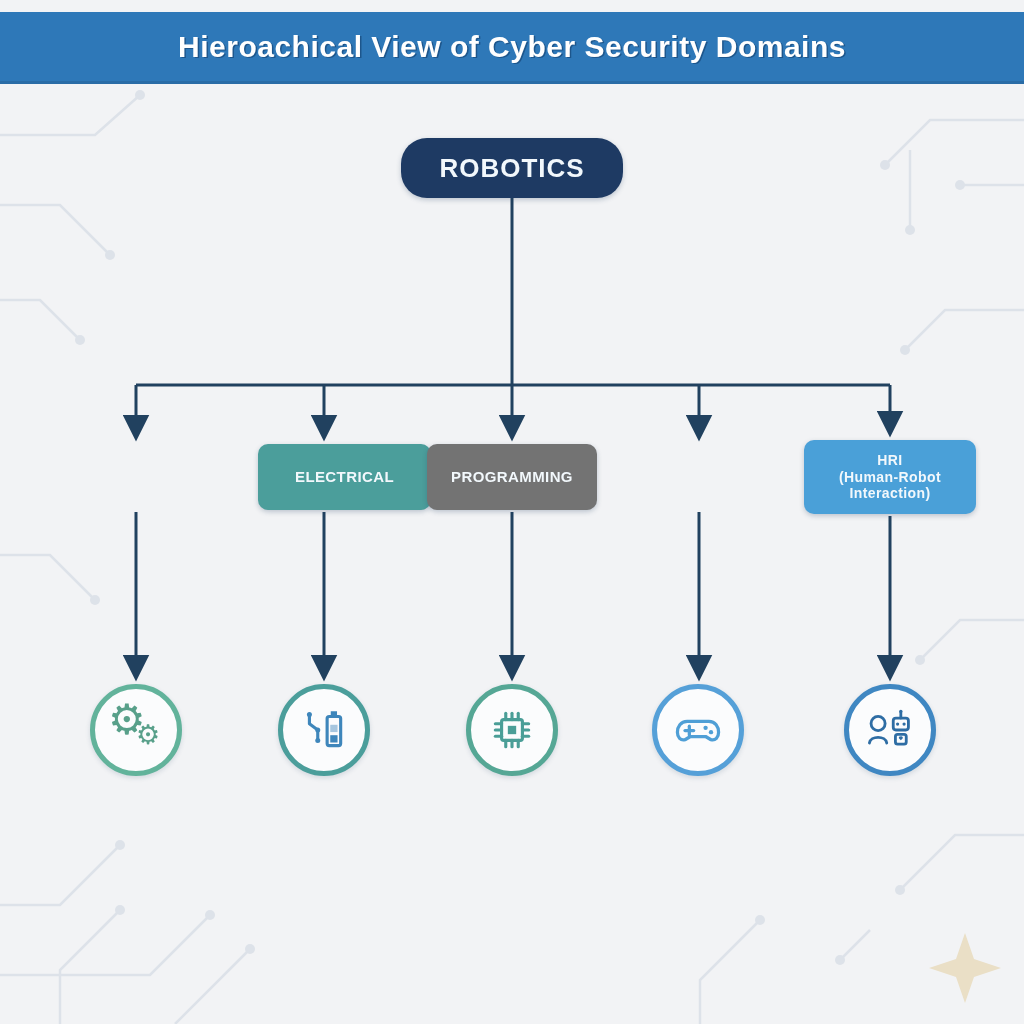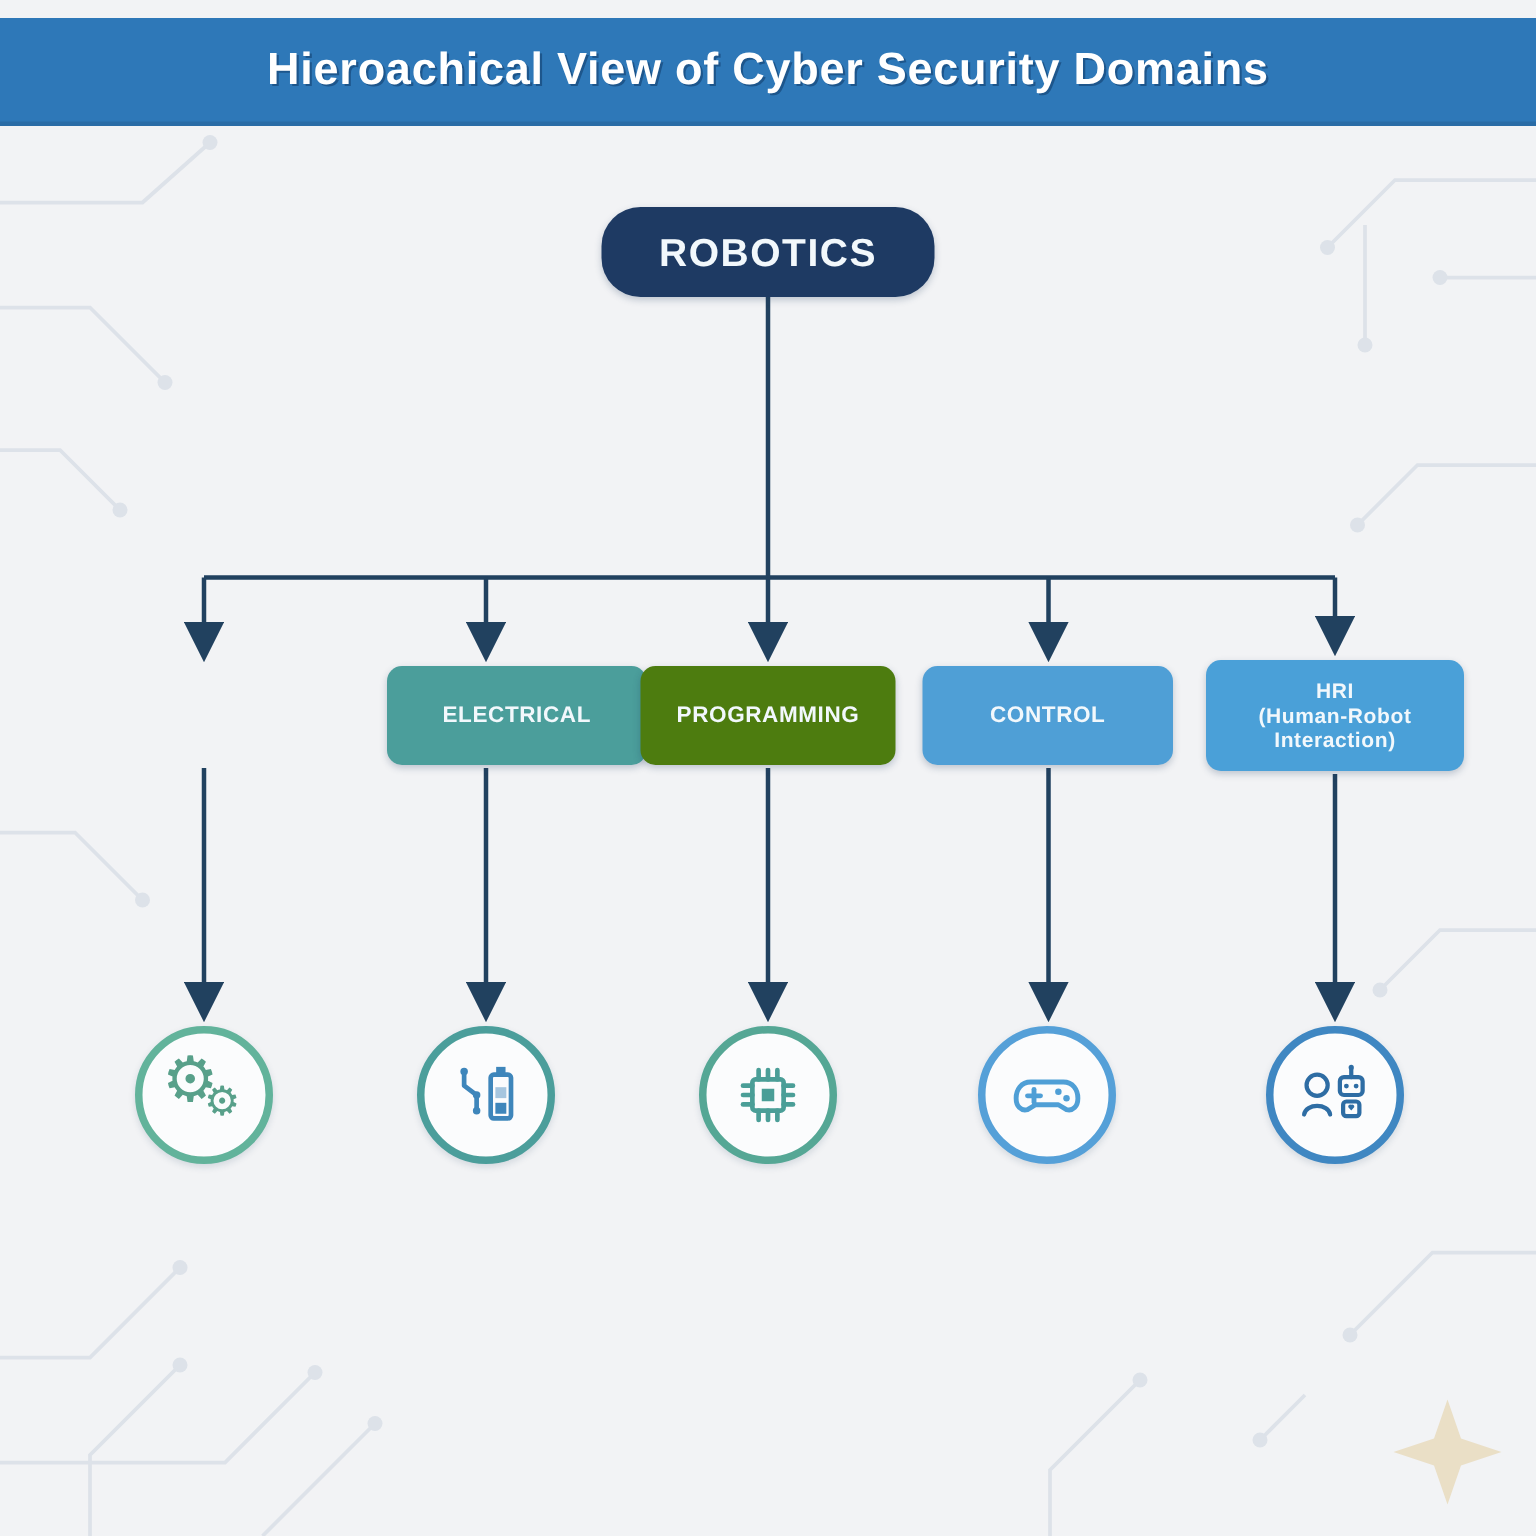--- a/index.html
+++ b/index.html
@@ -117,25 +117,22 @@
     <h1>Hieroachical View of Cyber Security Domains</h1>
   </header>
 
   <div class="node root-node" style="background-color: rgb(30, 58, 99); border-radius: 26px;">
     <span class="lbl">ROBOTICS</span>
   </div>
 
   <div class="node child-node" style="left: 238px; width: 173px; background-color: rgb(75, 158, 155); margin-left: 20px;">
     <span class="lbl">ELECTRICAL</span>
   </div>
-  <div class="node child-node" style="left: 427px; width: 170px; background-color: #4d7c0f; justify-content: center;">
+  <div class="node child-node" style="left: 427px; width: 170px; background-color: #737373; justify-content: center;">
     <span class="lbl">PROGRAMMING</span>
-  </div>
-  <div class="node child-node" style="left: 615px; width: 167px; background-color: rgb(79, 159, 214);">
-    <span class="lbl">CONTROL</span>
   </div>
   <div class="node child-node child-hri" style="left: 804px; width: 172px; background-color: rgb(74, 160, 216);">
     <span class="lbl">HRI
 (Human-Robot
 Interaction)</span>
   </div>
 
   <div class="icon-circle" style="left: 90px; color: rgb(88, 160, 138); border-color: rgb(98, 179, 155);">
     <span class="gears">
       <span class="gear-big">⚙</span>

